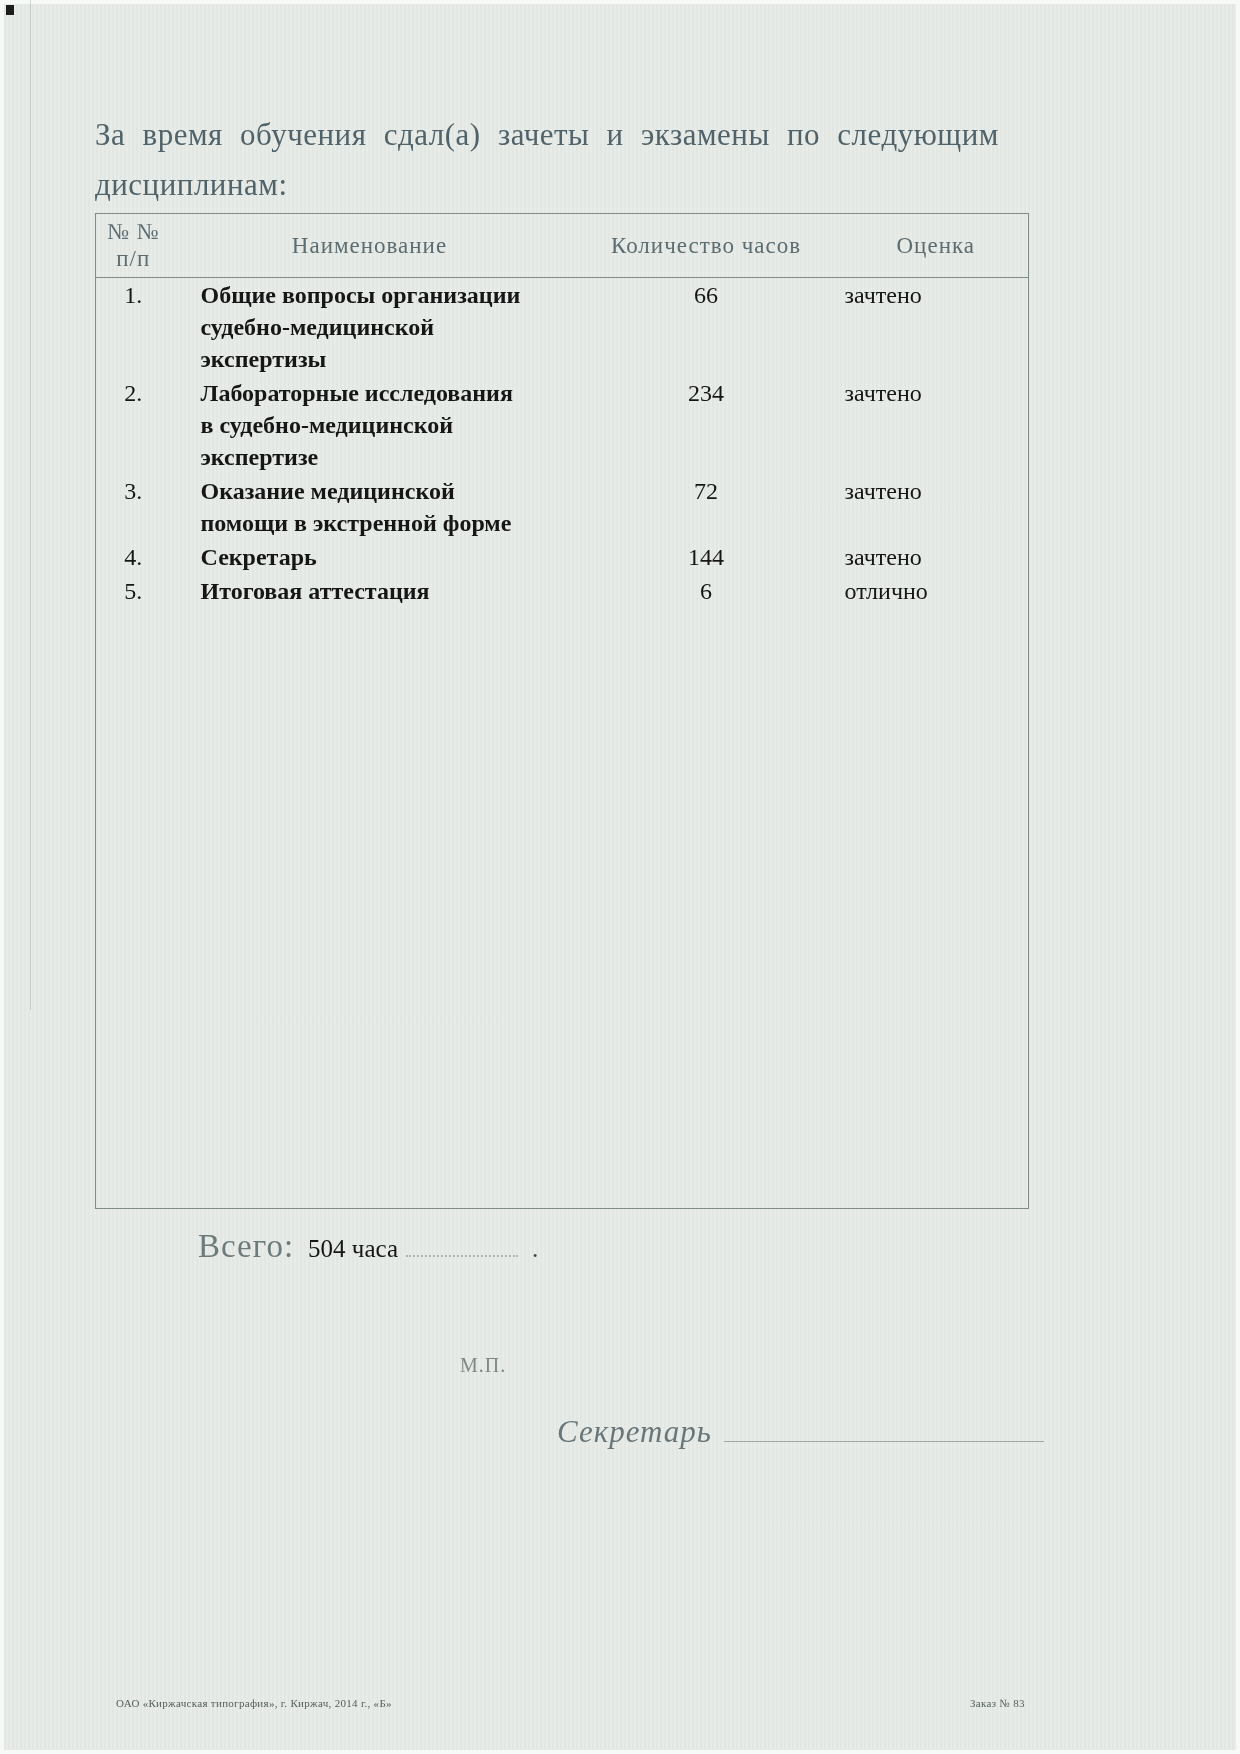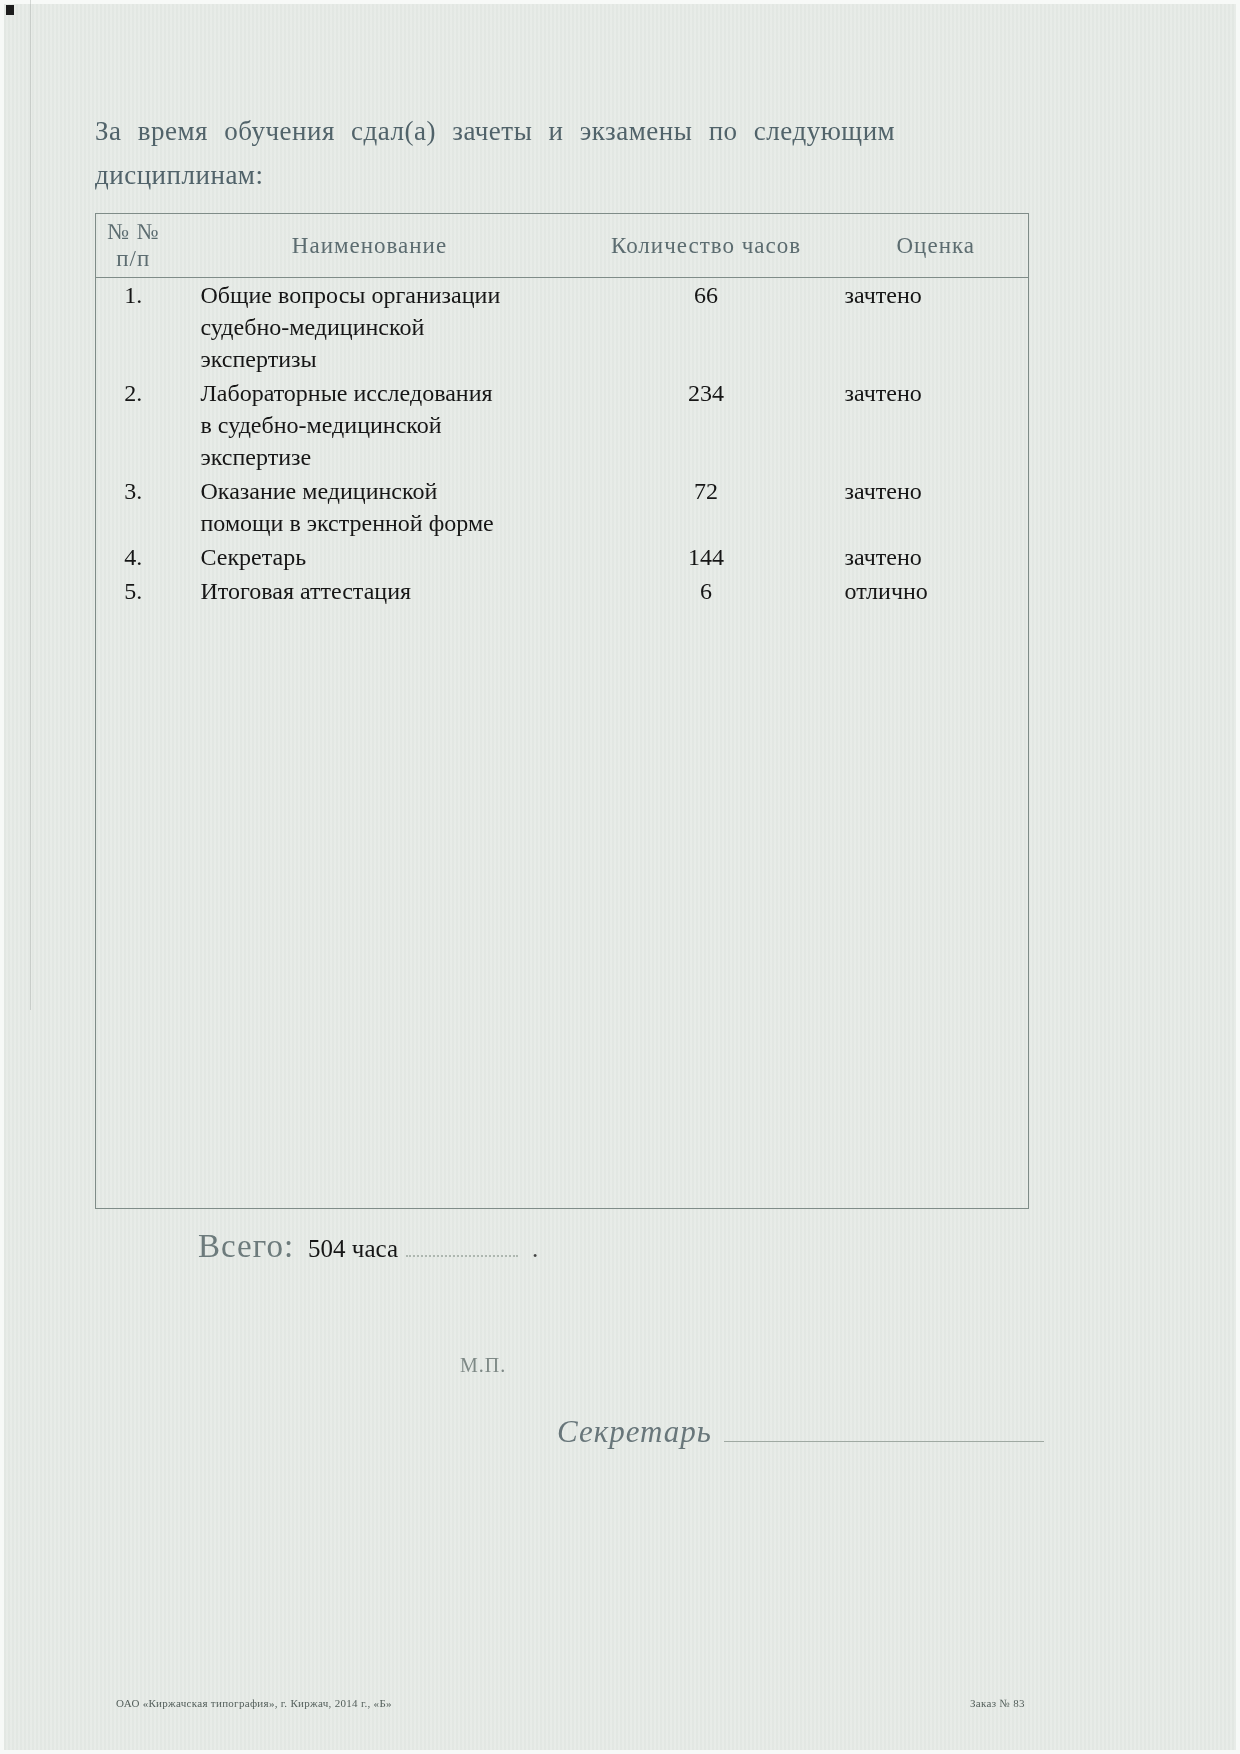--- a/index.html
+++ b/index.html
@@ -15,40 +15,40 @@
     overflow:hidden;
   }
   .corner-mark{
     position:absolute;left:6px;top:5px;width:8px;height:10px;background:#1d1d1d;
   }
   .scan-line{
     position:absolute;left:30px;top:0;width:1px;height:1010px;background:rgba(90,100,95,0.22);
   }
   .intro{
     position:absolute;left:95px;top:110px;width:940px;
-    font-size:27px;line-height:1.62;color:#51636a;
+    font-size:31px;line-height:1.62;color:#51636a;
     word-spacing:9px;letter-spacing:0.5px;
   }
   .doc-table{
     position:absolute;left:95px;top:213px;width:933px;height:982px;
     border-collapse:collapse;table-layout:fixed;
   }
   .doc-table, .doc-table td, .doc-table th{border:0;}
   .doc-table{border:1px solid #7f8c88;}
   .doc-table th{
     border-bottom:1px solid #7f8c88;
     color:#5c6c70;font-weight:normal;vertical-align:middle;
     font-size:23px;letter-spacing:1px;
   }
   .col-sep{border-left:1px solid #96a09b;}
   .th-num{font-size:17px;line-height:1.15;letter-spacing:0;}
   .hdr-row{height:64px;}
   td{vertical-align:top;color:#161616;font-size:24px;line-height:32px;}
   .cell-num{text-align:center;}
-  .cell-name{padding-left:30px;white-space:pre-line;}
+  .cell-name{padding-left:30px;white-space:pre-line;font-weight:bold;}
   .cell-hours{text-align:center;}
   .cell-grade{text-align:left;font-family:Liberation Serif, serif;}
   .filler td{height:598px;}
   .totals{
     position:absolute;left:198px;top:1228px;white-space:nowrap;
   }
   .totals .lbl{
     font-size:33px;color:#6d7b7c;letter-spacing:1px;font-family:"Liberation Serif", serif;
   }
   .totals .val{font-size:25px;color:#161616;margin-left:10px;}

